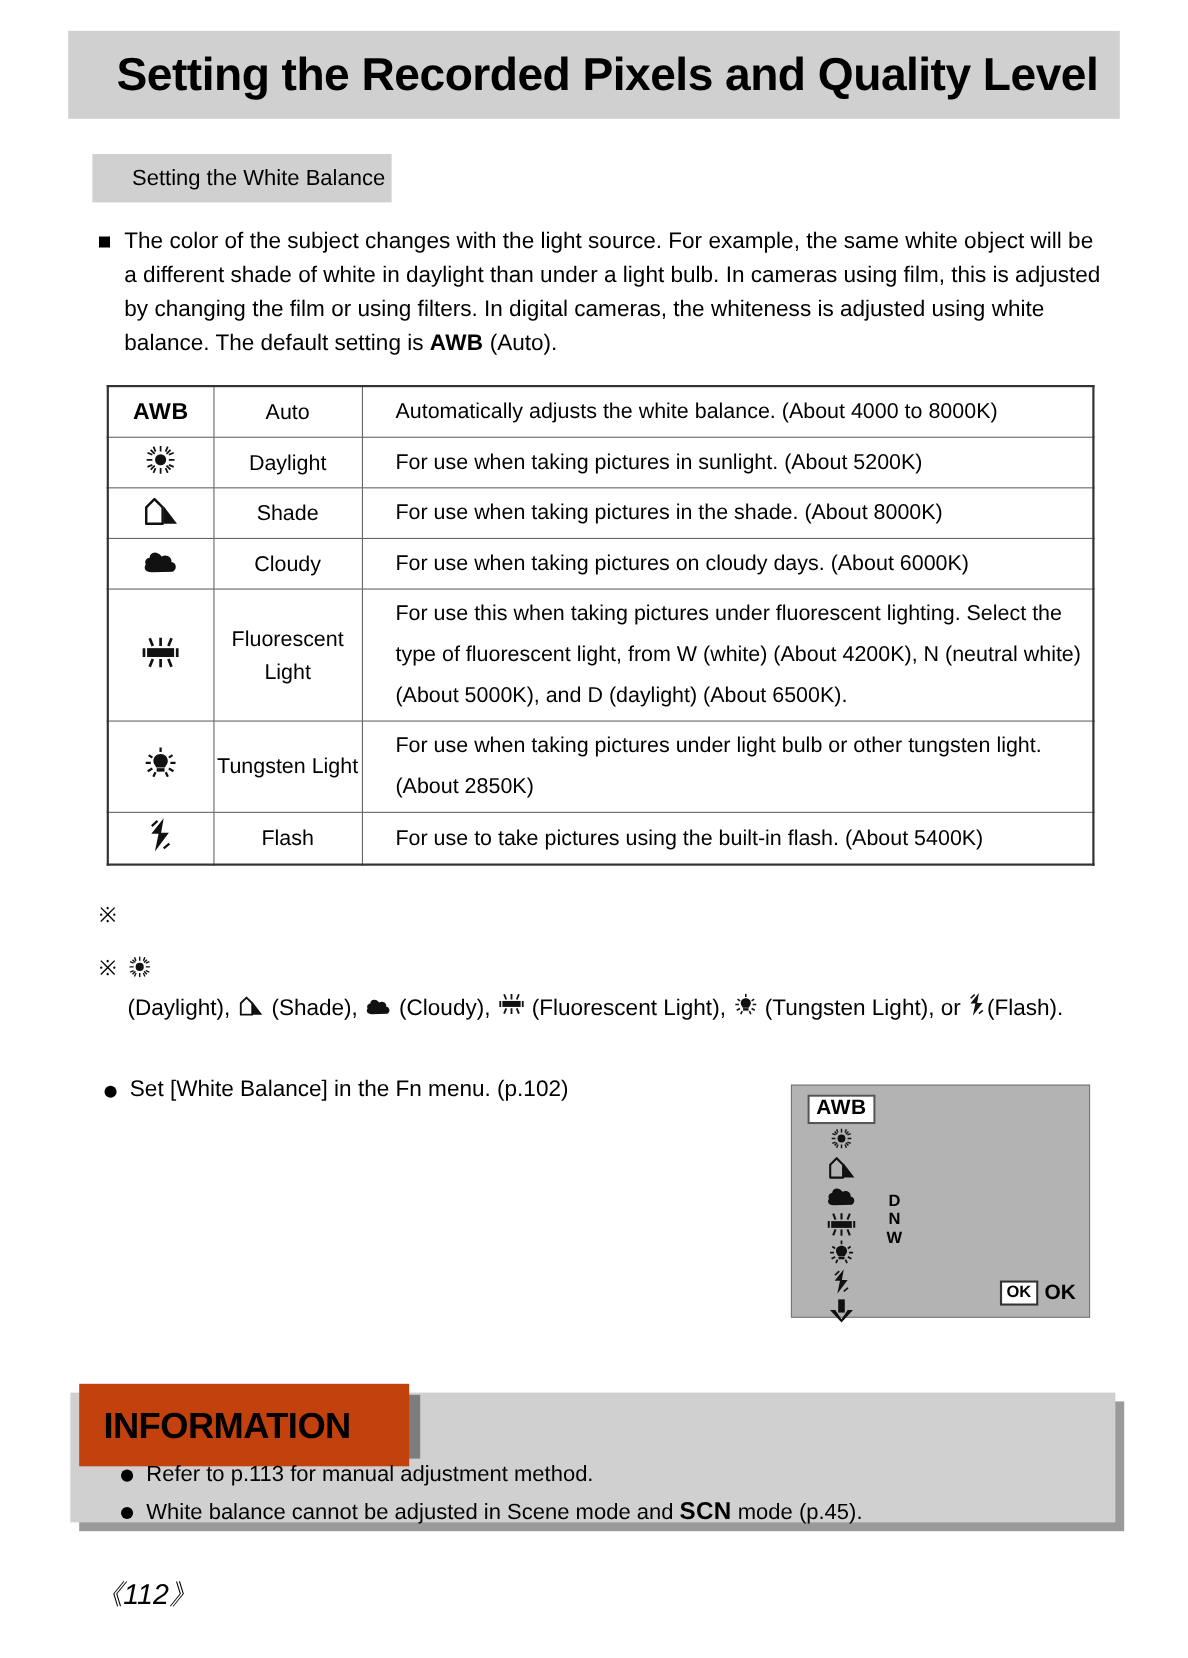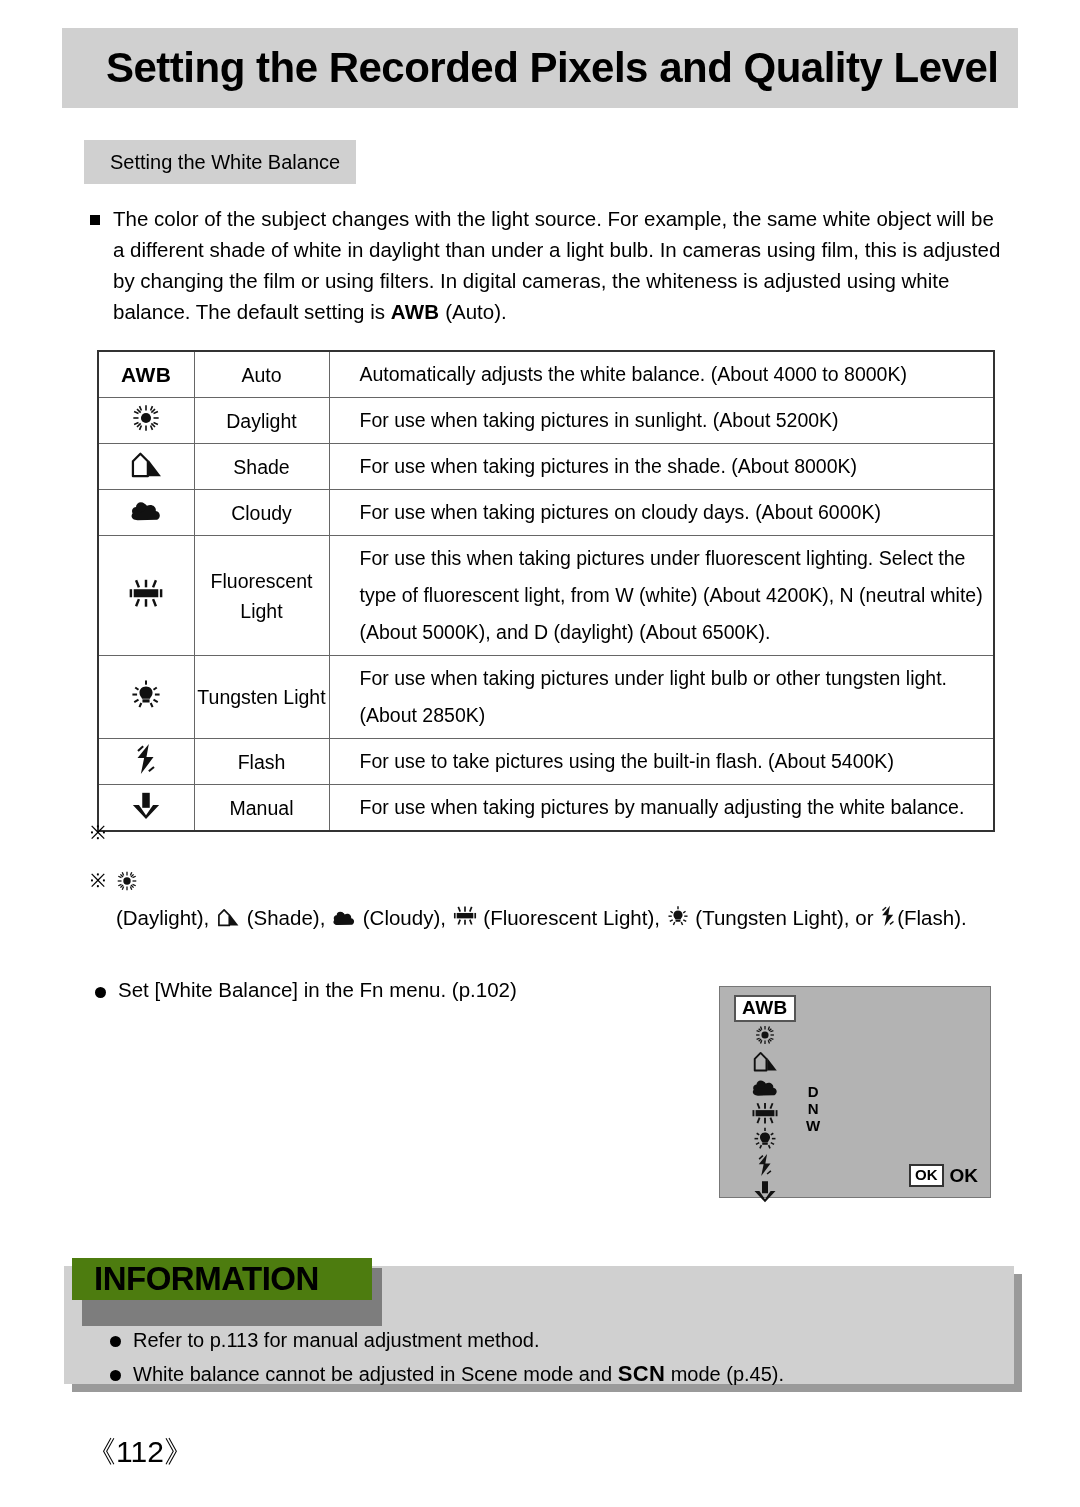--- a/index.html
+++ b/index.html
@@ -26,21 +26,21 @@
     white-space: nowrap;
   }
 
   
   .section-tag {
     position: absolute; left: 84px; top: 140px;
     width: 272px; height: 44px;
     background: #d0d0d0;
     display: flex; align-items: center;
   }
-  .section-tag span { font-size: 20px; padding-left: 26px; }
+  .section-tag span { font-size: 20px; padding-left: 36px; }
 
   
   .intro {
     position: absolute; left: 90px; top: 203px; width: 912px;
   }
   .intro-row { display: flex; align-items: flex-start; }
   .sq-bullet {
     width: 10px; height: 10px; background: #000;
     margin-top: 12px; margin-right: 13px; flex: none;
   }
@@ -135,34 +135,34 @@
     width: 950px; height: 118px;
     background: #d0d0d0;
   }
   .info-tag-shadow {
     position: absolute; left: 82px; top: 1268px;
     width: 300px; height: 58px;
     background: #7d7d7d;
   }
   .info-tag {
     position: absolute; left: 72px; top: 1258px;
-    width: 300px; height: 42px;
-    background: #4d7c0f;
+    width: 300px; height: 75px;
+    background: #c2410c;
     display: flex; align-items: center;
   }
   .info-tag span { font-size: 33px; font-weight: bold; padding-left: 22px; letter-spacing: -0.5px; }
   .info-list { position: absolute; left: 110px; top: 1327px; }
   .info-row { display: flex; align-items: flex-start; margin-bottom: 8px; }
   .info-text { font-size: 20px; line-height: 26px; }
   .b-scn { font-weight: bold; font-size: 22px; letter-spacing: 0.3px; }
 
   
   .page-num {
     position: absolute; left: 86px; top: 1432px;
-    font-size: 30px; letter-spacing: 0px;
+    font-size: 26px; letter-spacing: 0px; font-style: italic;
   }
 </style>
 </head>
 <body>
 
 <div class="page">
 
   <div class="header-band">
     <div class="header-title">Setting the Recorded Pixels and Quality Level</div>
   </div>
@@ -310,32 +310,20 @@
               <path d="M16 1 L4 16 H11 L7.5 33 L21 15 H13.5 Z" fill="#111"></path>
               <path d="M4.5 8.5 L10 3.5" stroke="#111" stroke-width="2.2"></path>
               <path d="M16 30 L21.5 25.5" stroke="#111" stroke-width="2.2"></path>
             </svg>
           </span>
         </td>
         <td class="c-name">Flash</td>
         <td class="c-desc">For use to take pictures using the built-in flash. (About 5400K)</td>
       </tr>
 
-      <tr class="r-std">
-        <td class="c-icon">
-          <span class="ic">
-            <svg width="32" height="30" viewBox="0 0 34 32">
-              <rect x="13" y="3" width="8" height="16" fill="#111"></rect>
-              <path d="M3 16 L9.5 16 L17 27 L24.5 16 L31 16 L17 31 Z" fill="#111"></path>
-            </svg>
-          </span>
-        </td>
-        <td class="c-name">Manual</td>
-        <td class="c-desc">For use when taking pictures by manually adjusting the white balance.</td>
-      </tr>
     </tbody>
   </table>
 
   <div class="notes">
     <div class="note-row">
       <div class="note-mark">※</div>
     </div>
     <div class="note-row">
       <div class="note-mark">※</div>
       <div class="note-text">

